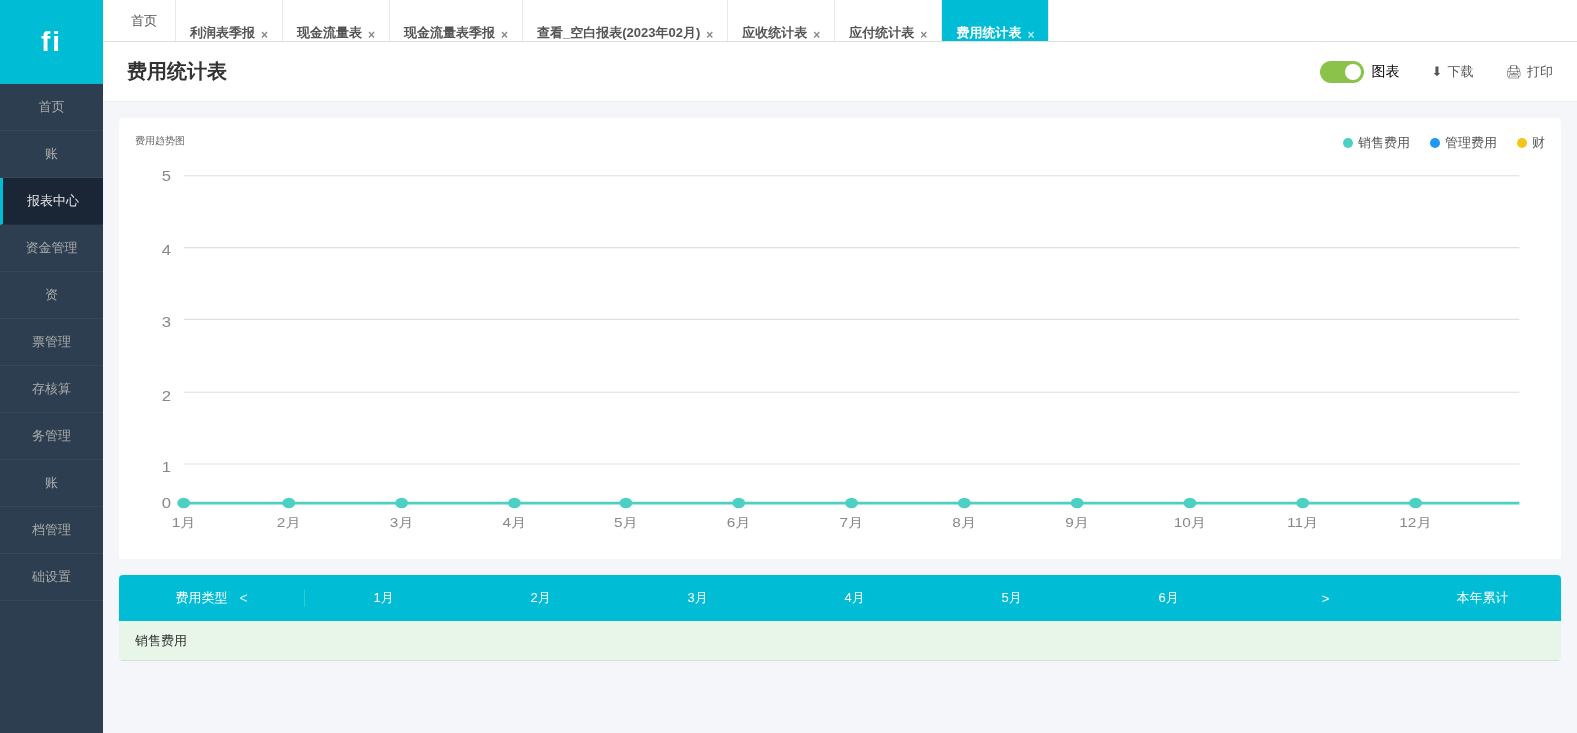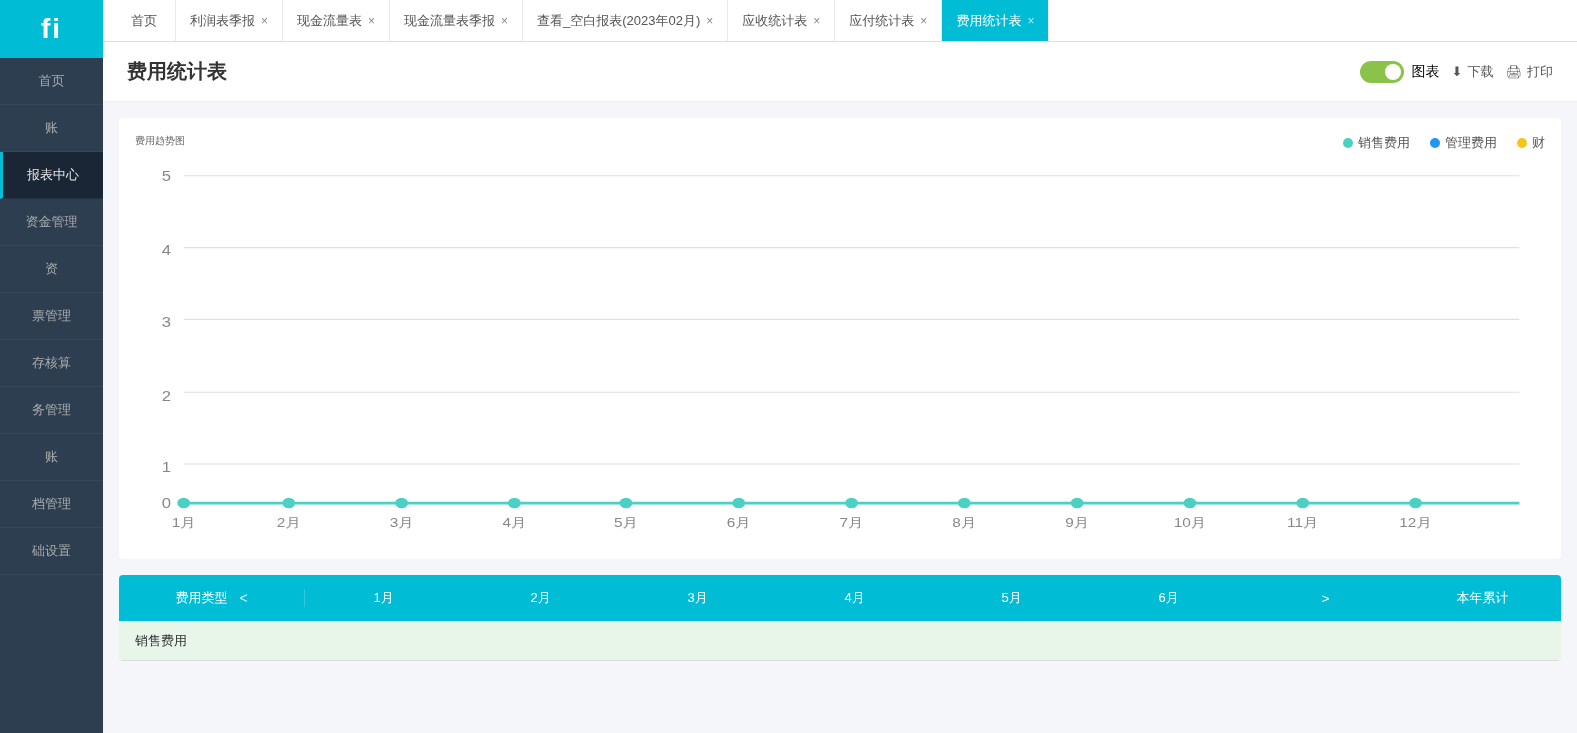--- a/index.html
+++ b/index.html
@@ -10,21 +10,21 @@
       width: 103px;
       background: #2c3e50;
       display: flex;
       flex-direction: column;
       color: #ccc;
       flex-shrink: 0;
       height: 100%;
       overflow: hidden;
     }
     .sidebar-logo {
-      height: 58px;
+      height: 84px;
       background: #00bcd4;
       display: flex;
       align-items: center;
       justify-content: center;
       color: white;
       font-size: 28px;
       font-weight: bold;
       letter-spacing: 2px;
     }
     .sidebar-item {
@@ -57,29 +57,30 @@
       align-items: center;
       border-bottom: 1px solid #e0e0e0;
       height: 42px;
       padding: 0 10px;
       flex-shrink: 0;
       overflow-x: auto;
     }
     .tabbar::-webkit-scrollbar { display: none; }
     .tab {
       display: flex;
-      align-items: center;
+      align-items: flex-end;
       padding: 0 14px;
       height: 42px;
       cursor: pointer;
       white-space: nowrap;
       font-size: 13px;
       color: #555;
       border-right: 1px solid #e8e8e8;
       gap: 6px;
+      font-weight: bold;
     }
     .tab.active {
       background: #00bcd4;
       color: white;
     }
     .tab .close-x {
       font-size: 12px;
       color: inherit;
       opacity: 0.7;
     }
@@ -113,21 +114,21 @@
       border-bottom: 1px solid #eee;
     }
     .page-title {
       font-size: 20px;
       font-weight: bold;
       color: #333;
     }
     .header-actions {
       display: flex;
       align-items: center;
-      gap: 12px;
+      gap: 32px;
     }
     .toggle-group {
       display: flex;
       align-items: center;
       gap: 8px;
     }
     .toggle {
       width: 44px;
       height: 22px;
       background: #8bc34a;

